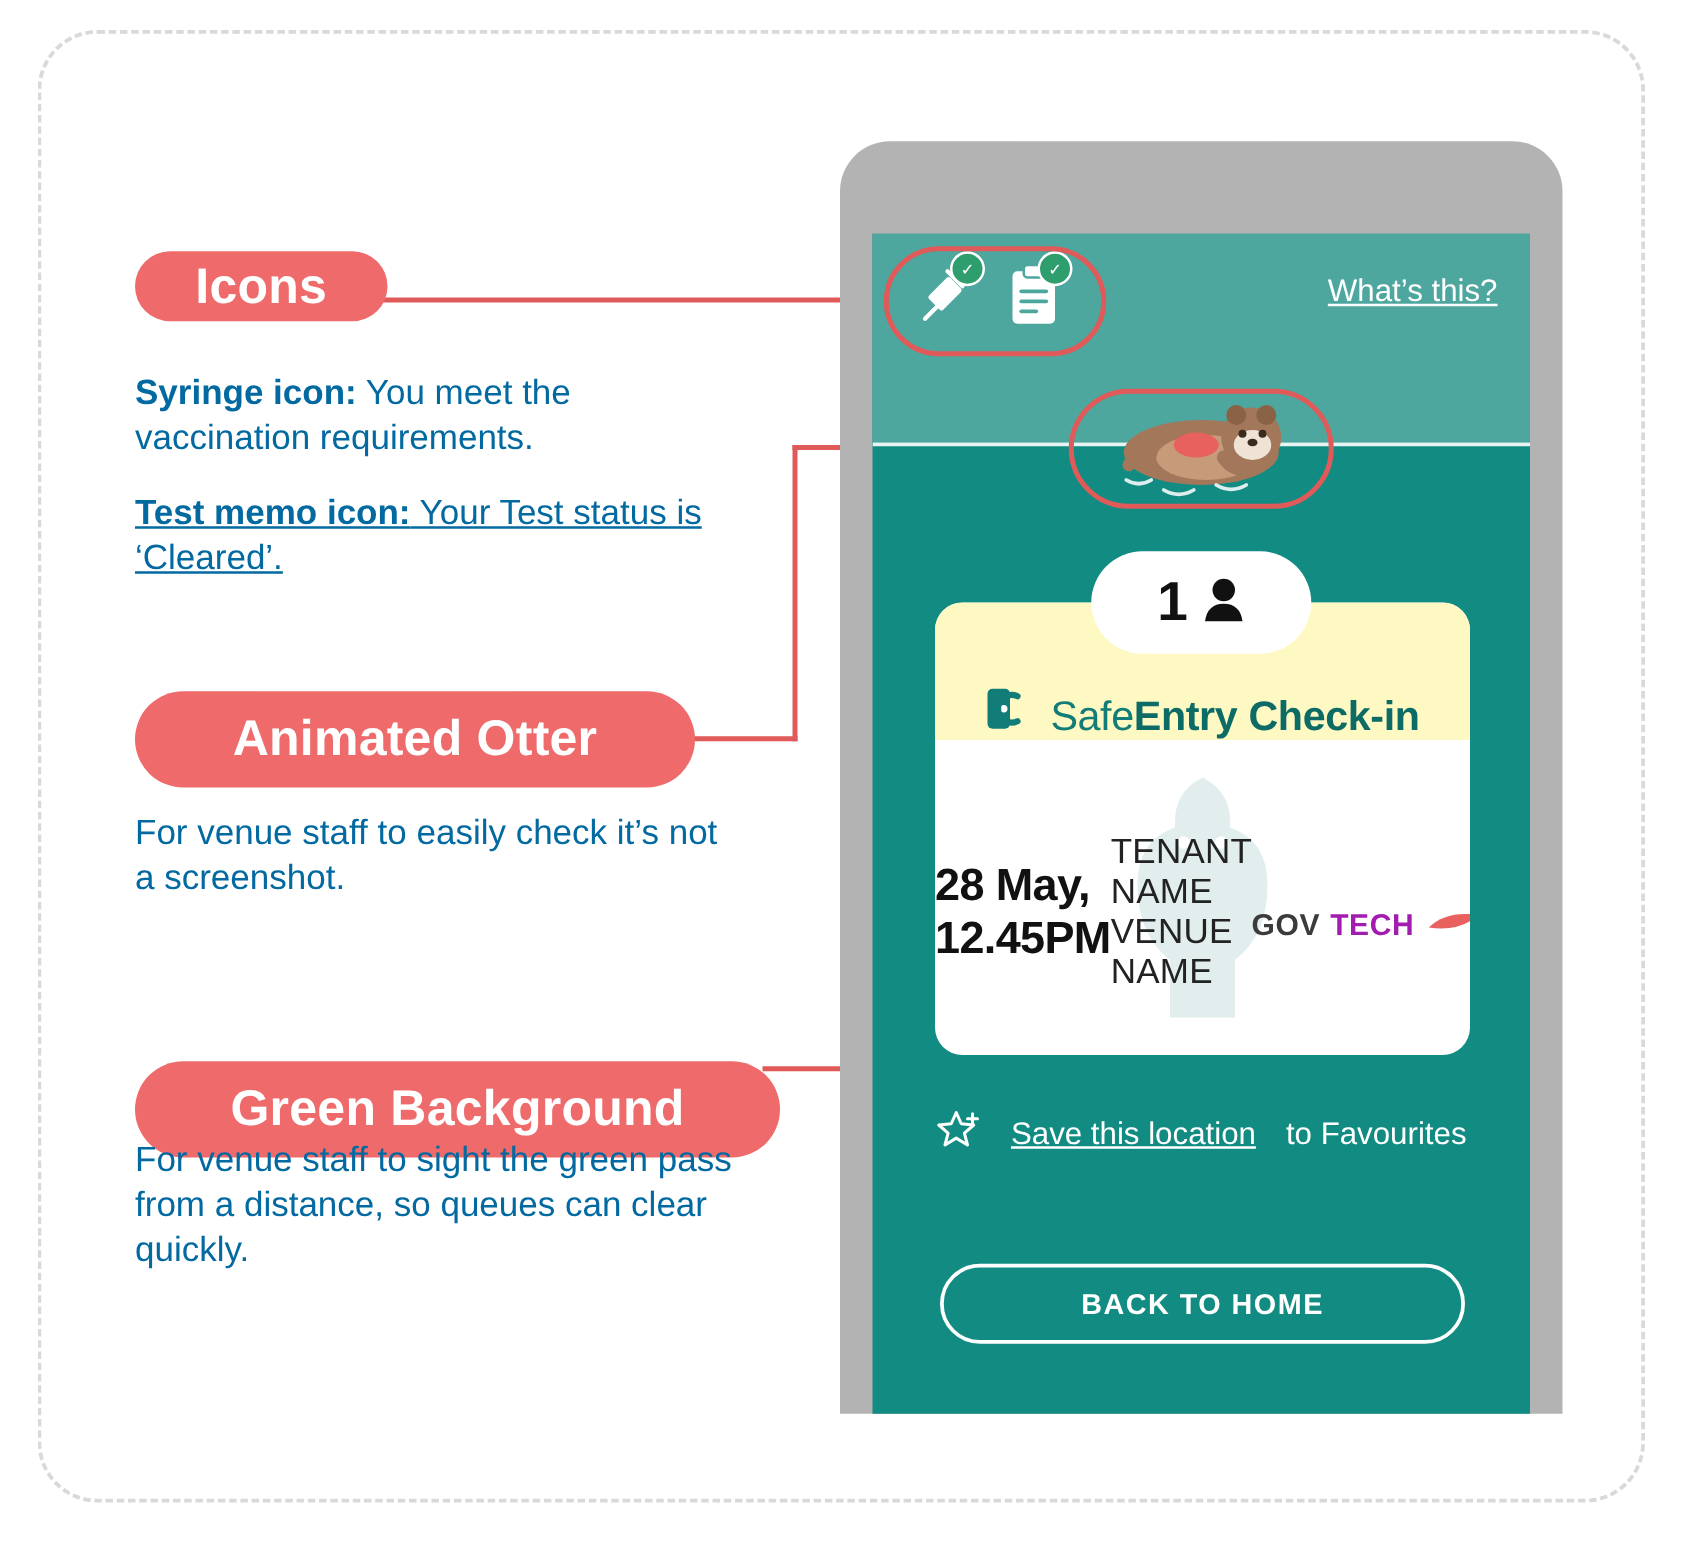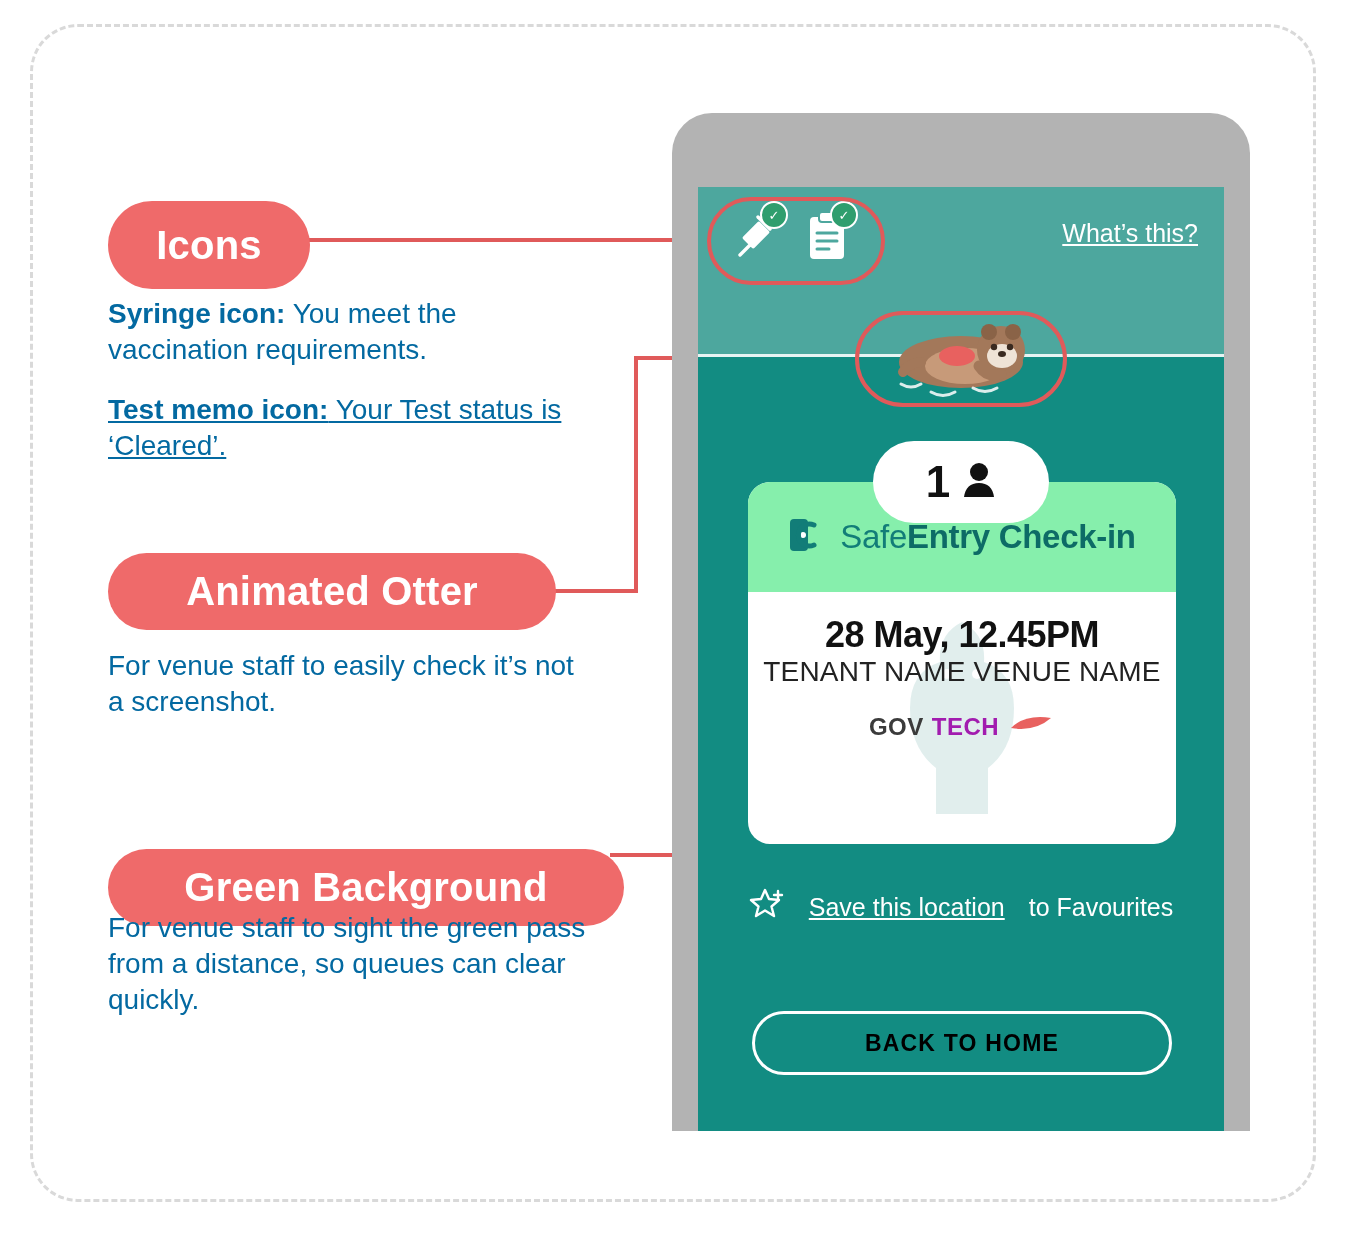--- a/index.html
+++ b/index.html
@@ -35,21 +35,21 @@
     color: #ffffff;
     border-radius: 60px;
     display: flex;
     align-items: center;
     justify-content: center;
     font-weight: bold;
     letter-spacing: 0.2px;
     box-sizing: border-box;
   }
   #pill-icons {
-    left: 108px; top: 201px; width: 202px; height: 88px;
+    left: 108px; top: 201px; width: 202px; height: 56px;
     font-size: 40px;
   }
   #pill-otter {
     left: 108px; top: 553px; width: 448px; height: 77px;
     font-size: 40px;
   }
   #pill-green {
     left: 108px; top: 849px; width: 516px; height: 77px;
     font-size: 40px;
   }
@@ -195,37 +195,37 @@
     top: 295px;
     width: 428px;
     height: 362px;
     background: #ffffff;
     border-radius: 22px;
     overflow: hidden;
     z-index: 2;
   }
   #card-header {
     height: 110px;
-    background: #86efac;
-    display: flex;
-    align-items: center;
+    background: #fef9c3;
+    display: flex;
+    align-items: flex-end;
     justify-content: center;
     gap: 14px;
   }
   #card-header .brand {
     font-size: 33px;
     color: #127d78;
     letter-spacing: -0.3px;
   }
   #card-header .brand b { font-weight: bold; color: #0d6b66; }
   #card-body {
     position: relative;
     height: 252px;
     display: flex;
-    flex-direction: column;
+    flex-direction: row;
     align-items: center;
     justify-content: flex-start;
     padding-top: 22px;
     box-sizing: border-box;
   }
   #watermark {
     position: absolute;
     left: 50%;
     top: 20px;
     transform: translateX(-50%);
@@ -277,21 +277,21 @@
   
   #back-btn {
     position: absolute;
     left: 54px;
     top: 824px;
     width: 420px;
     height: 64px;
     border: 3px solid #ffffff;
     border-radius: 34px;
     box-sizing: border-box;
-    color: #000000;
+    color: #ffffff;
     font-size: 23px;
     font-weight: bold;
     letter-spacing: 1.2px;
     display: flex;
     align-items: center;
     justify-content: center;
   }
 </style>
 </head>
 <body>

